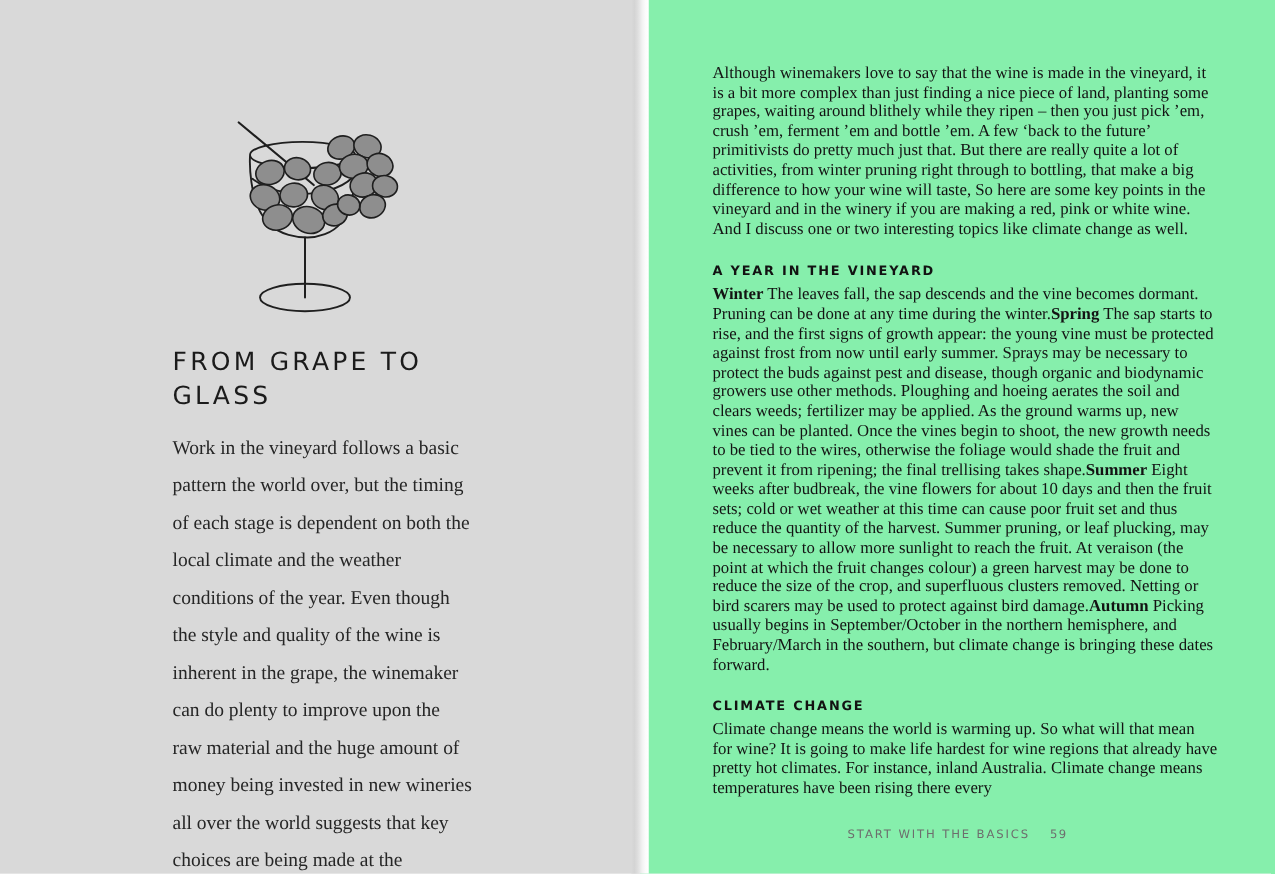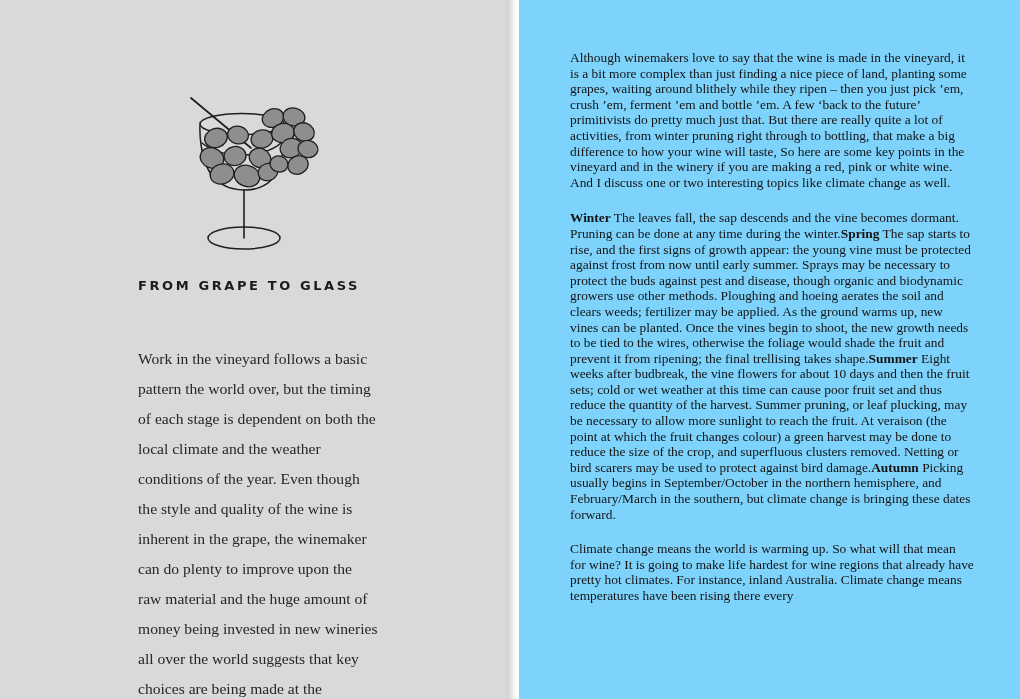--- a/index.html
+++ b/index.html
@@ -52,22 +52,22 @@
     width: 150px;
     height: 172px;
   }
 
   .left-title {
     position: absolute;
     left: 138px;
     top: 263px;
     width: 250px;
     font-family: "DejaVu Sans", sans-serif;
-    font-weight: bold;
-    font-size: 13px;
+    font-weight: normal;
+    font-size: 20px;
     line-height: 27px;
     letter-spacing: 2.6px;
     color: #1b1b1b;
     text-transform: uppercase;
   }
 
   .left-body {
     position: absolute;
     left: 138px;
     top: 344px;
@@ -78,21 +78,21 @@
     color: #262626;
     text-align: left;
   }
   .left-body p { margin: 0; }
 
   
   .page-right {
     position: relative;
     width: 508px;
     height: 699px;
-    background: #7dd3fc;
+    background: #86efac;
     flex: 0 0 508px;
   }
   .right-col {
     position: absolute;
     left: 58px;
     top: 50px;
     width: 404px;
     color: #131313;
   }
   .right-col p {
@@ -190,24 +190,29 @@
     </div>
 
     <div class="gutter"></div>
   </div>
 
   <div class="page-right">
     <div class="right-col">
 
       <p class="intro">Although winemakers love to say that the wine is made in the vineyard, it is a bit more complex than just finding a nice piece of land, planting some grapes, waiting around blithely while they ripen – then you just pick ’em, crush ’em, ferment ’em and bottle ’em. A few ‘back to the future’ primitivists do pretty much just that. But there are really quite a lot of activities, from winter pruning right through to bottling, that make a big difference to how your wine will taste, So here are some key points in the vineyard and in the winery if you are making a red, pink or white wine. And I discuss one or two interesting topics like climate change as well.</p>
 
+      <div class="sec-head">A YEAR IN THE VINEYARD</div>
 
       <p><span class="season">Winter</span><span> The leaves fall, the sap descends and the vine becomes dormant. Pruning can be done at any time during the winter.</span><span class="season">Spring</span><span> The sap starts to rise, and the first signs of growth appear: the young vine must be protected against frost from now until early summer. Sprays may be necessary to protect the buds against pest and disease, though organic and biodynamic growers use other methods. Ploughing and hoeing aerates the soil and clears weeds; fertilizer may be applied. As the ground warms up, new vines can be planted. Once the vines begin to shoot, the new growth needs to be tied to the wires, otherwise the foliage would shade the fruit and prevent it from ripening; the final trellising takes shape.</span><span class="season">Summer</span><span> Eight weeks after budbreak, the vine flowers for about 10 days and then the fruit sets; cold or wet weather at this time can cause poor fruit set and thus reduce the quantity of the harvest. Summer pruning, or leaf plucking, may be necessary to allow more sunlight to reach the fruit. At </span><span class="it">veraison</span><span> (the point at which the fruit changes colour) a green harvest may be done to reduce the size of the crop, and superfluous clusters removed. Netting or bird scarers may be used to protect against bird damage.</span><span class="season">Autumn</span><span> Picking usually begins in September/October in the northern hemisphere, and February/March in the southern, but climate change is bringing these dates forward.</span></p>
 
       <div class="block-gap"></div>
 
+      <div class="sec-head">CLIMATE CHANGE</div>
 
       <p>Climate change means the world is warming up. So what will that mean for wine? It is going to make life hardest for wine regions that already have pretty hot climates. For instance, inland Australia. Climate change means temperatures have been rising there every</p>
     </div>
 
+    <div class="footer">
+      <span>START WITH THE BASICS</span><span class="pg">59</span>
+    </div>
   </div>
 
 </div>
 
 </body></html>

